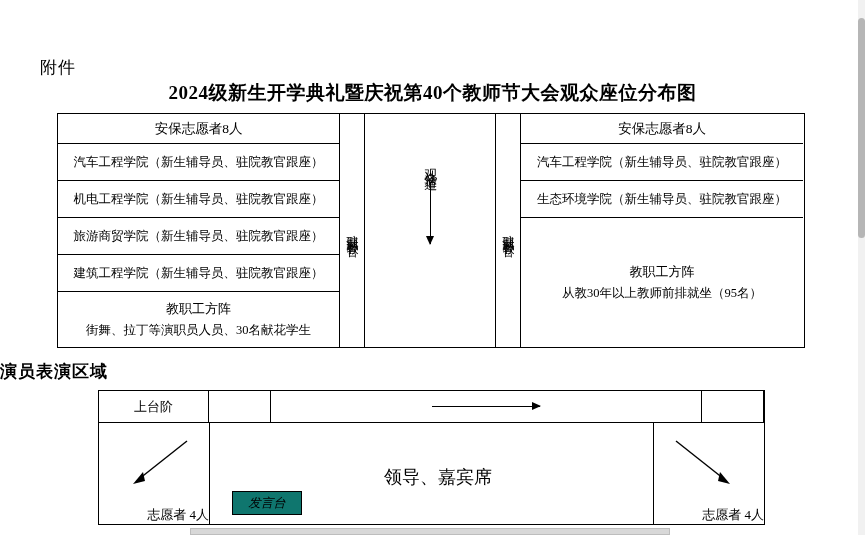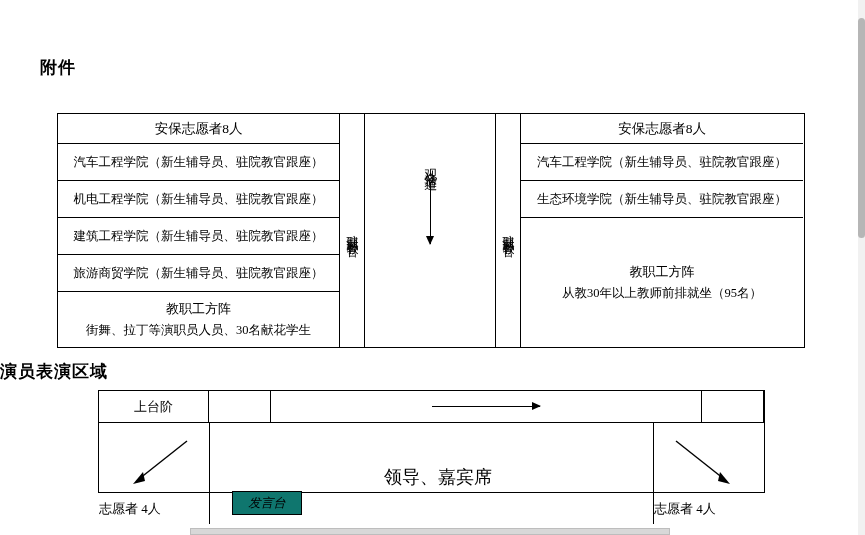--- a/index.html
+++ b/index.html
@@ -20,21 +20,21 @@
     left: 0; top: 0;
     width: 865px;
     height: 535px;
     background: #fff;
   }
   .attach-label {
     position: absolute;
     left: 40px;
     top: 56px;
     font-size: 17px;
-    font-weight: bold;
+    font-weight: normal;
     letter-spacing: 1px;
   }
   .doc-title {
     position: absolute;
     left: 0;
     top: 80px;
     width: 865px;
     text-align: center;
     font-size: 19px;
     font-weight: bold;
@@ -154,21 +154,21 @@
     font-weight: bold;
     letter-spacing: 1px;
   }
 
   
   .stage-map {
     position: absolute;
     left: 98px;
     top: 390px;
     width: 667px;
-    height: 103px;
+    height: 135px;
     border: 1px solid #000;
     box-sizing: border-box;
   }
   .stage-top {
     height: 32px;
     display: flex;
     border-bottom: 1px solid #000;
     box-sizing: border-box;
   }
   .stage-cell {
@@ -212,24 +212,24 @@
   }
   .stair-right {
     width: 110px;
   }
   .stage-body {
     position: relative;
     height: 101px;
   }
   .vol-left, .vol-right {
     position: absolute;
-    bottom: 6px;
+    bottom: 0;
     font-size: 13px;
     width: 110px;
-    text-align: left;
+    text-align: right;
   }
   .vol-left { left: 0; }
   .vol-right { right: 0; }
   .div-left {
     position: absolute;
     left: 110px;
     top: 0;
     width: 1px;
     height: 101px;
     background: #000;
@@ -300,29 +300,30 @@
     background: #b6b6b6;
     border-radius: 4px;
   }
 </style>
 </head>
 <body>
 
 <div class="page">
 
   <div class="attach-label">附件</div>
+  <div class="doc-title">2024级新生开学典礼暨庆祝第40个教师节大会观众座位分布图</div>
 
   <div class="seat-map">
 
     <div class="side-block">
       <div class="row security">安保志愿者8人</div>
       <div class="row college">汽车工程学院（新生辅导员、驻院教官跟座）</div>
       <div class="row college">机电工程学院（新生辅导员、驻院教官跟座）</div>
+      <div class="row college">旅游商贸学院（新生辅导员、驻院教官跟座）</div>
       <div class="row college">建筑工程学院（新生辅导员、驻院教官跟座）</div>
-      <div class="row college">旅游商贸学院（新生辅导员、驻院教官跟座）</div>
       <div class="staff">
         <div class="ttl">教职工方阵</div>
         <div>街舞、拉丁等演职员人员、30名献花学生</div>
       </div>
     </div>
 
     <div class="corridor-col">
       <span class="vert-text">驻训武警教官</span>
     </div>
 

